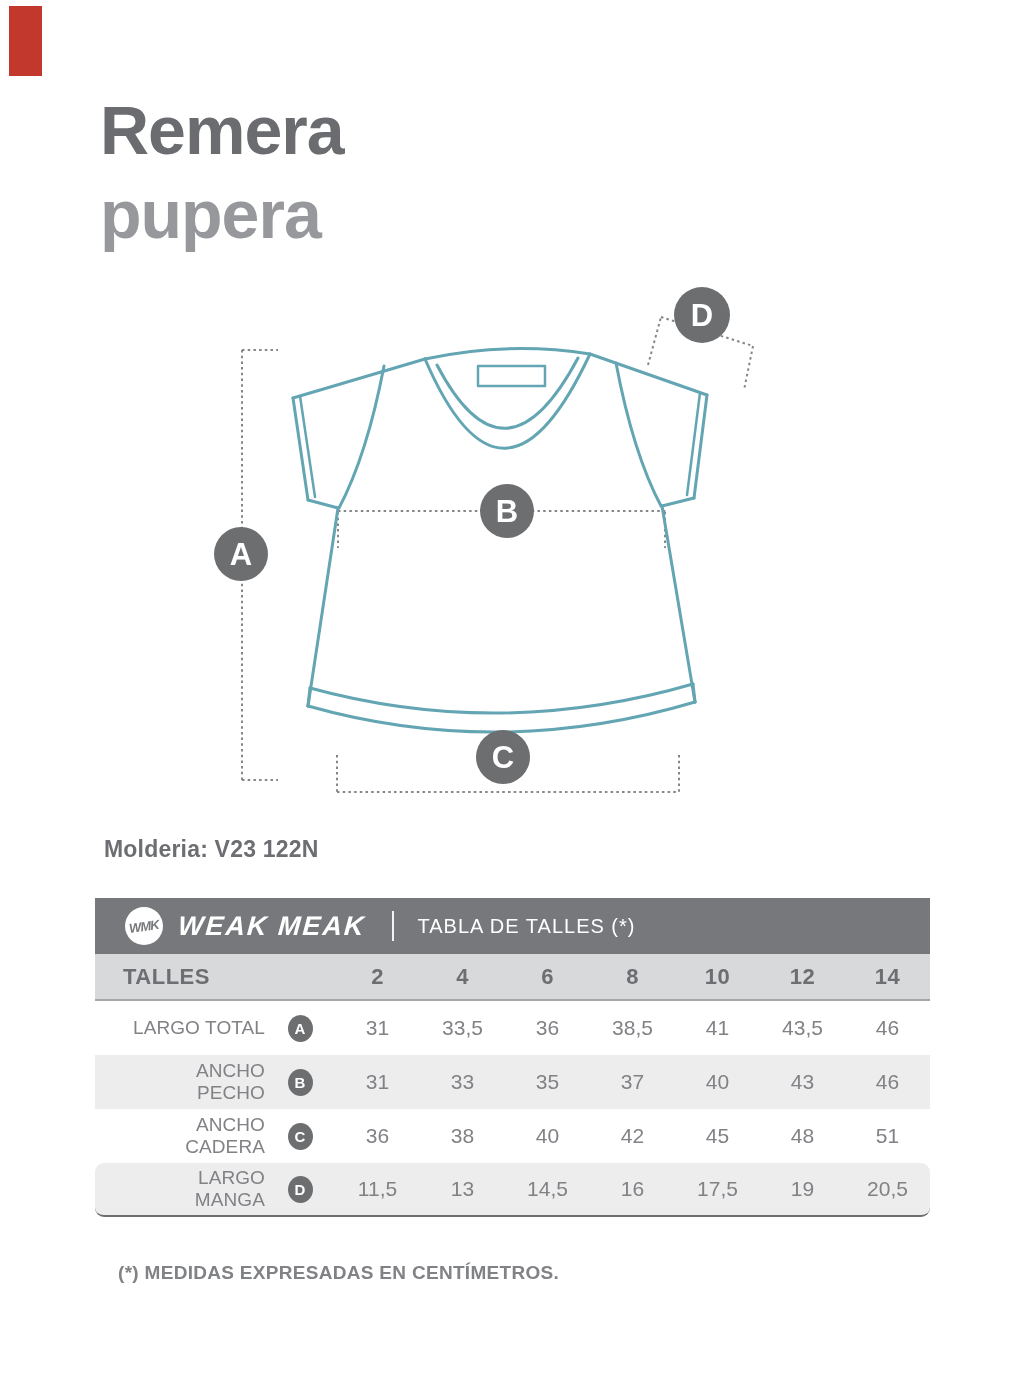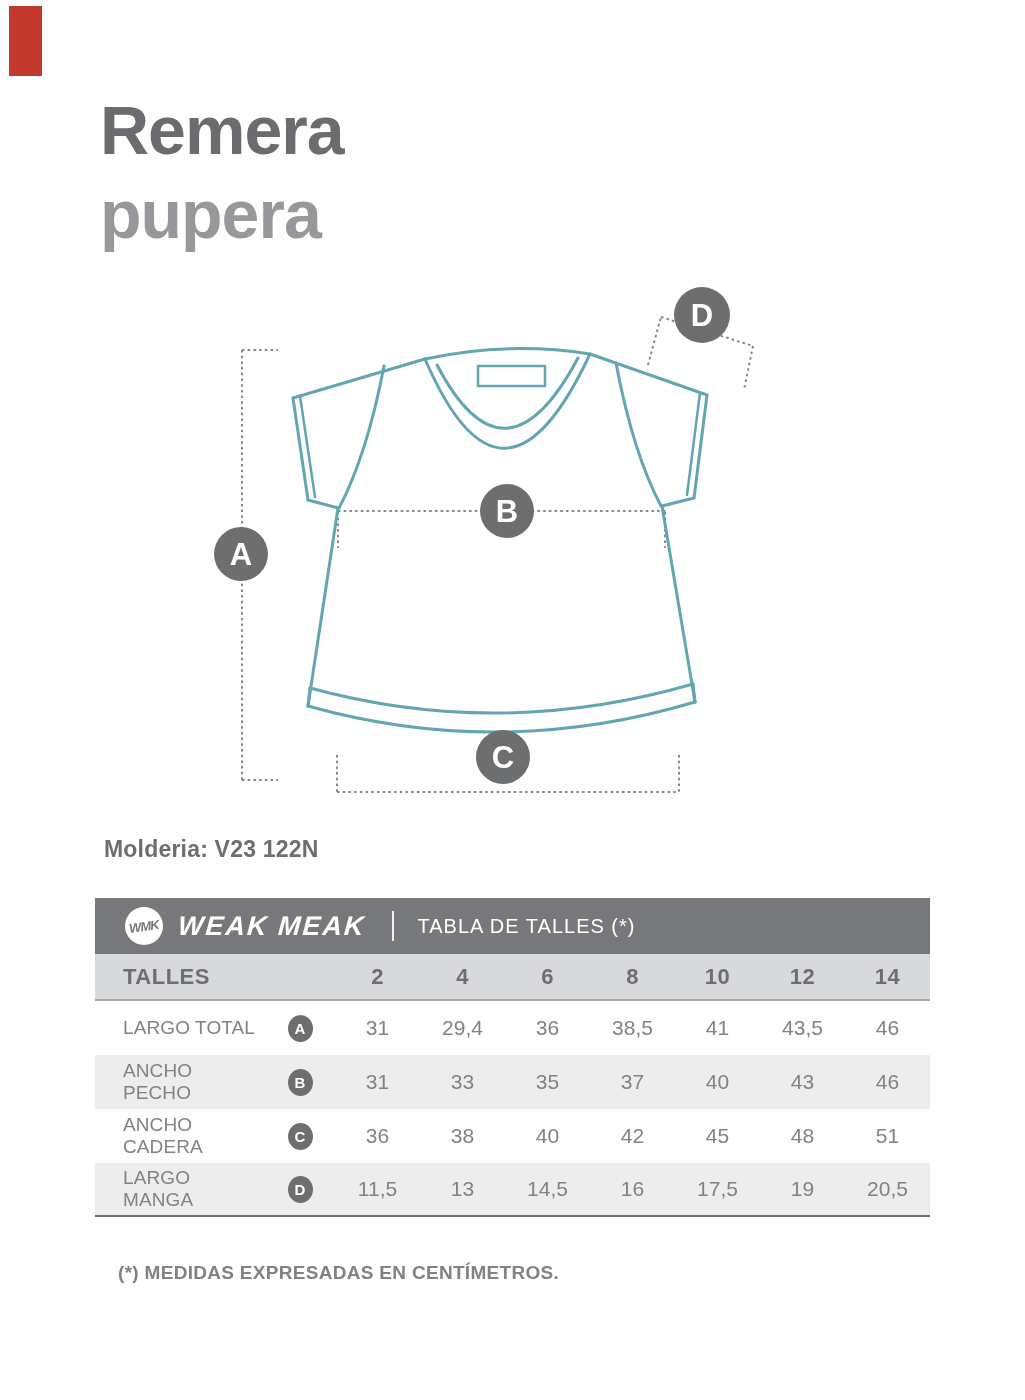--- a/index.html
+++ b/index.html
@@ -49,24 +49,24 @@
     display:grid; grid-template-columns:170px 70px repeat(7, 1fr);
     align-items:center; height:54px;
   }
   .trow .label-cell { padding-left:28px; text-align:left; }
   .trow .num-cell { text-align:center; }
   .talles-row {
     background:#d8d9da; font-size:22px; font-weight:bold; color:#6d6e71;
     letter-spacing:0.5px; border-bottom:2px solid #a5a6a9; height:47px;
   }
   .data-row { font-size:21px; color:#818285; }
-  .data-row .label-cell { font-size:19px; letter-spacing:0.1px; }
+  .data-row .label-cell { font-size:19px; letter-spacing:0.1px;text-align:right; }
   .row-white { background:#ffffff; }
   .row-gray  { background:#ededee; }
-  .data-row:last-child { border-bottom:2px solid #6d6e71; }
+  .data-row:last-child { border-bottom:2px solid #6d6e71;border-radius:9px; }
   .badge-cell { display:flex; justify-content:center; }
   .letter-badge {
     width:25px; height:27px; border-radius:50%; background:#6d6e70;
     color:#ffffff; font-size:15px; font-weight:bold;
     display:flex; align-items:center; justify-content:center;
   }
   .footnote {
     position:absolute; left:118px; top:1262px;
     font-size:19px; font-weight:bold; color:#818285; letter-spacing:0.3px;
   }
@@ -176,21 +176,21 @@
       <span class="num-cell">12</span>
       <span class="num-cell">14</span>
     </div>
 
     <div class="trow data-row row-white">
       <span class="label-cell">LARGO TOTAL</span>
       <span class="badge-cell">
           <span class="letter-badge">A</span>
         </span>
       <span class="num-cell">31</span>
-      <span class="num-cell">29,4</span>
+      <span class="num-cell">33,5</span>
       <span class="num-cell">36</span>
       <span class="num-cell">38,5</span>
       <span class="num-cell">41</span>
       <span class="num-cell">43,5</span>
       <span class="num-cell">46</span>
     </div>
 
     <div class="trow data-row row-gray">
       <span class="label-cell">ANCHO PECHO</span>
       <span class="badge-cell">

